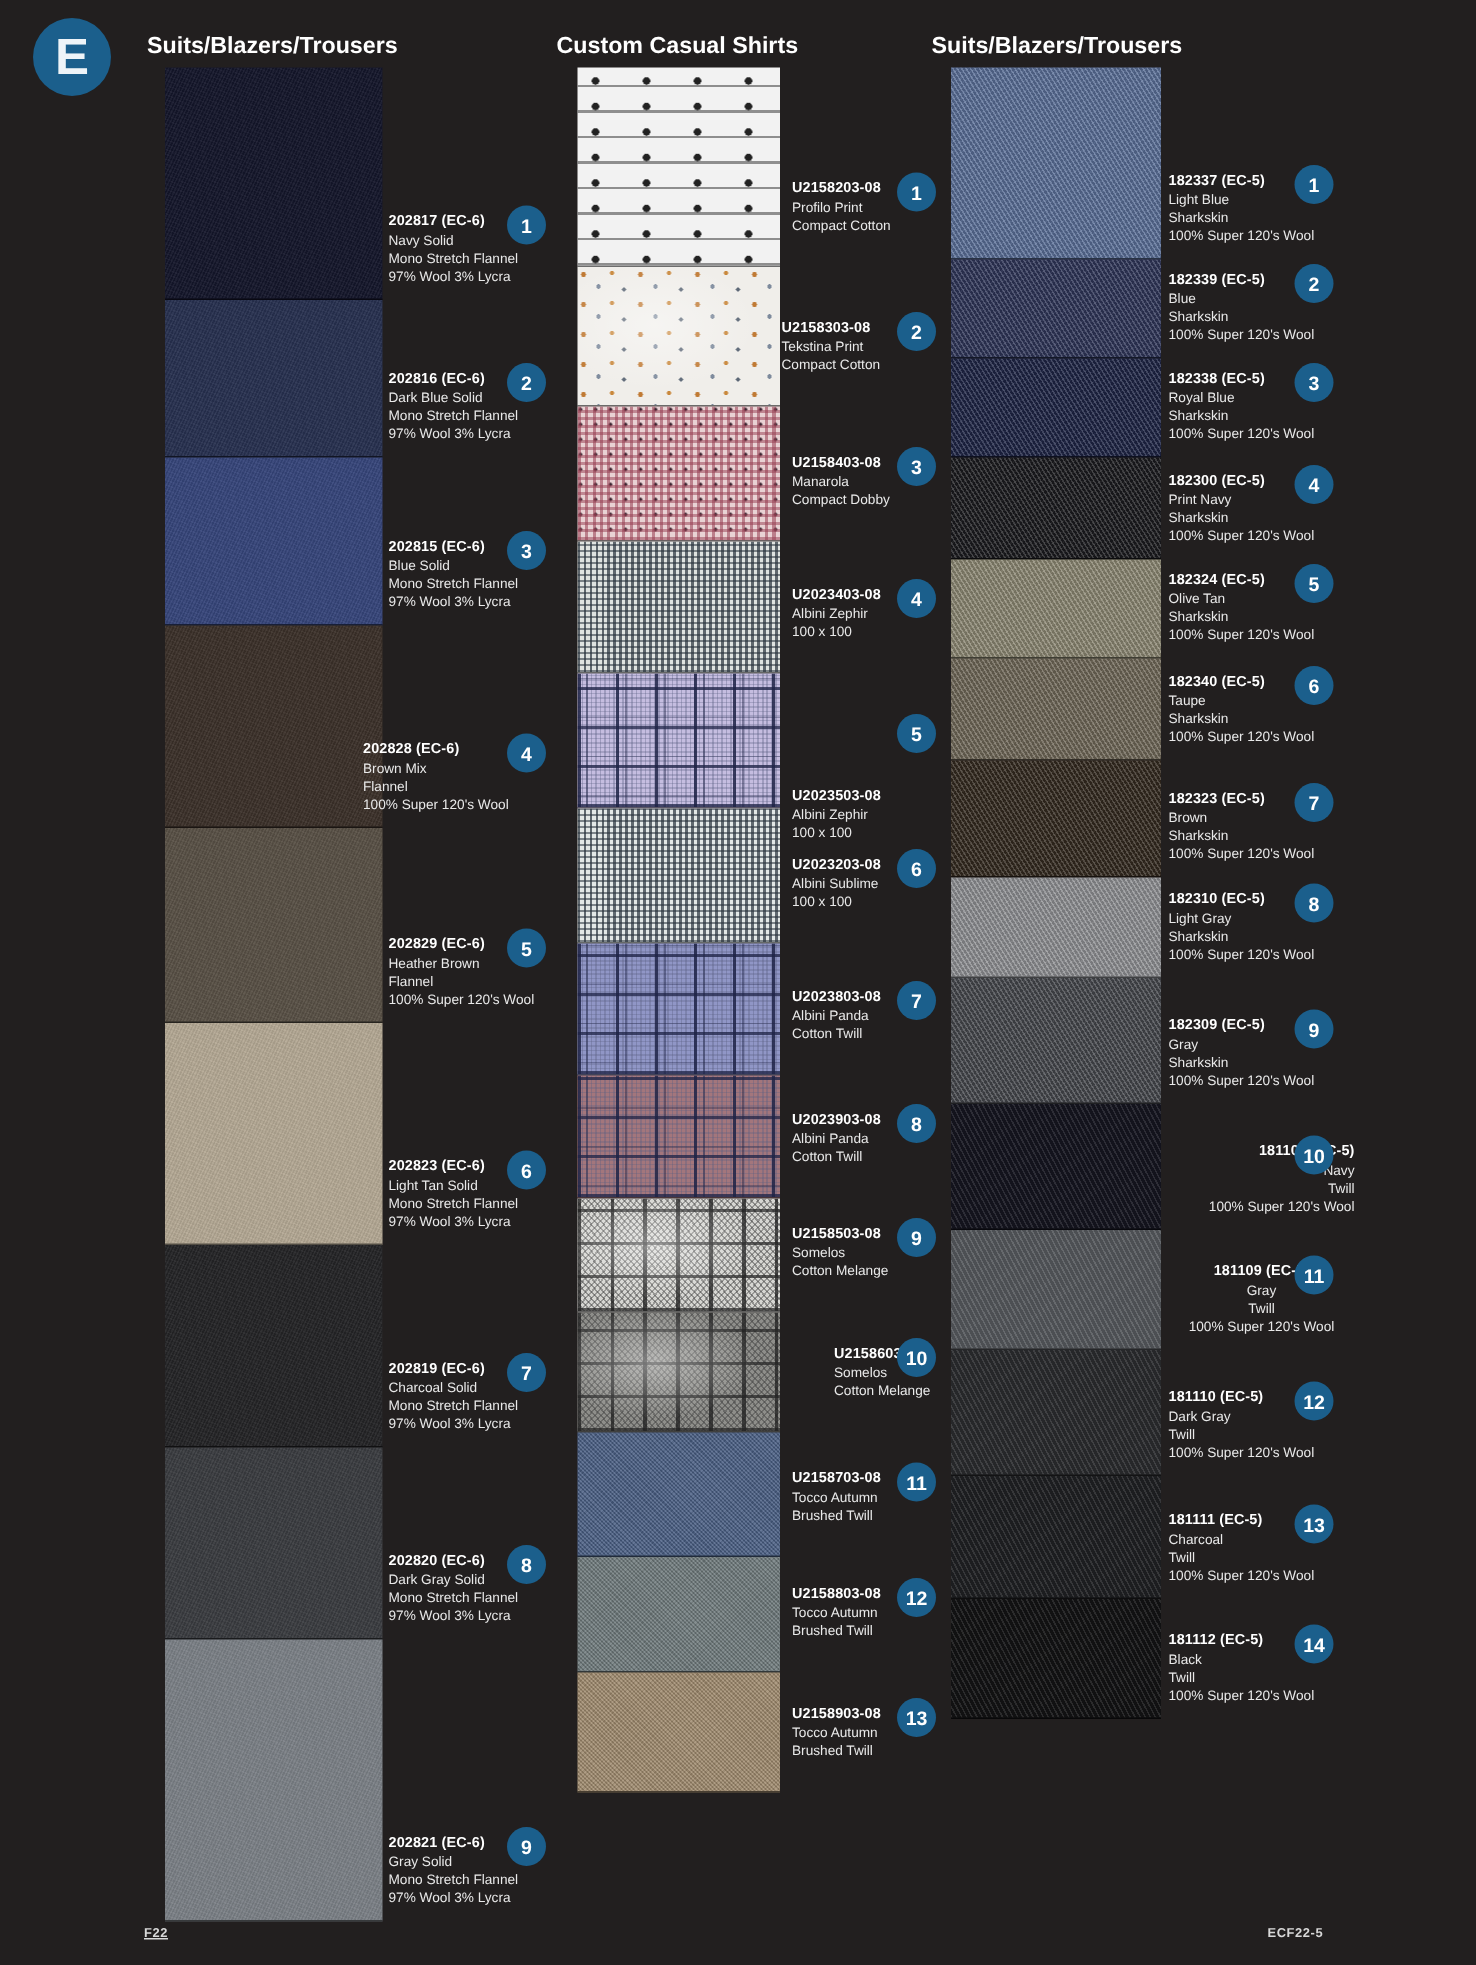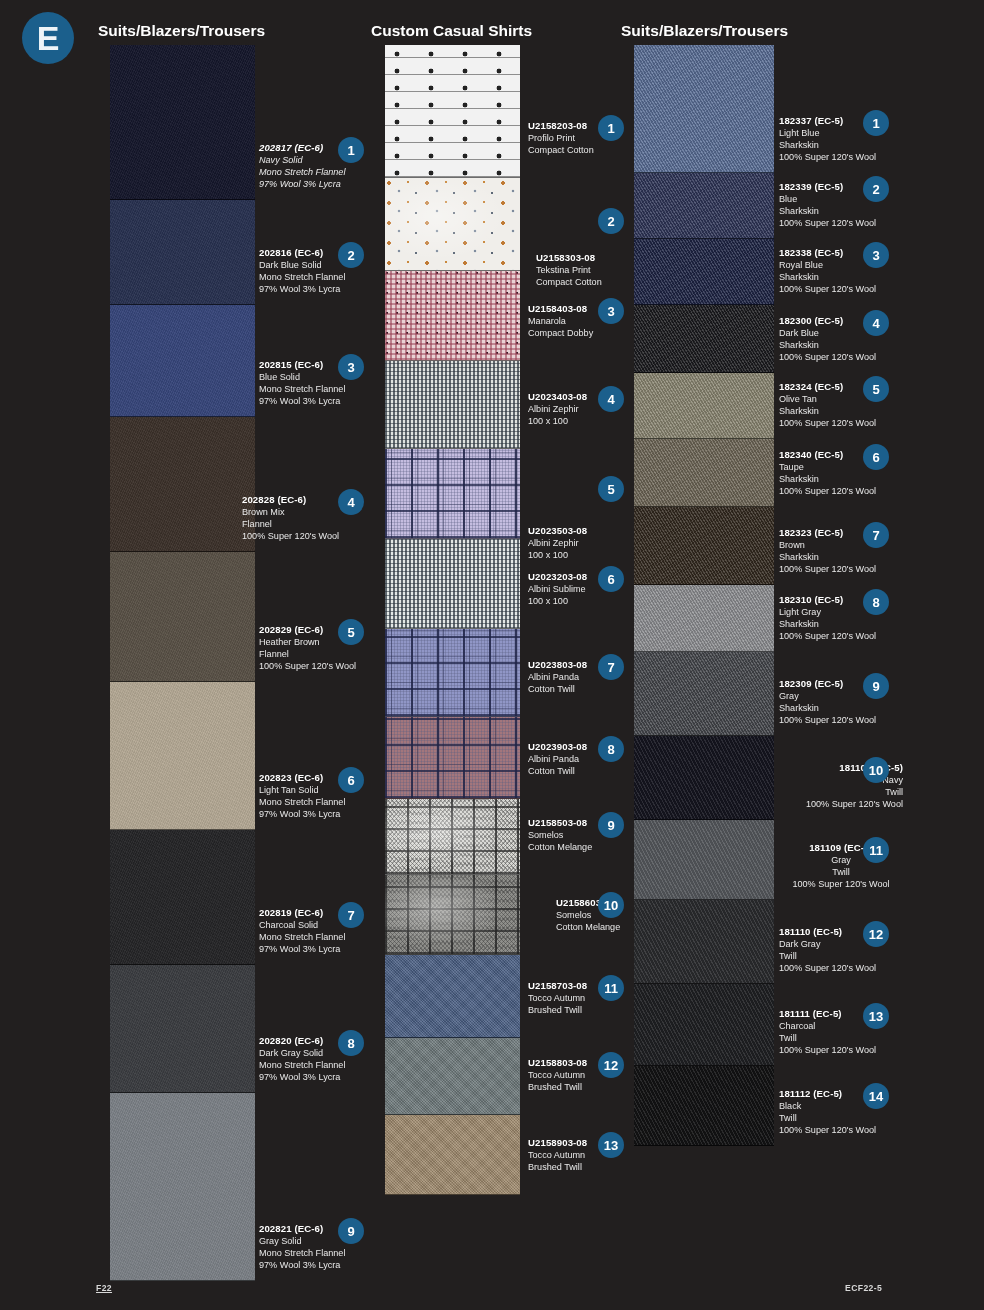--- a/index.html
+++ b/index.html
@@ -296,21 +296,21 @@
       <div class="tex tex-twill"></div>
     </div>
     <div class="swatch" style="height: 80px; background: rgb(19, 19, 20);">
       <div class="tex tex-twill"></div>
     </div>
   </div>
 
 <div class="footer-text" id="footer-left">F22</div>
 <div class="footer-text" id="footer-right">ECF22-5</div>
 
-<div class="label" style="left: 259px; top: 142px; font-style: italic;">
+<div class="label" style="left: 259px; top: 142px;">
     <div class="code">202817 (EC-6)</div>
     <div class="line">Navy Solid</div>
     <div class="line">Mono Stretch Flannel</div>
     <div class="line">97% Wool 3% Lycra</div>
   </div>
 <div class="badge" style="left: 338px; top: 137px;">1</div>
 <div class="label" style="left: 259px; top: 247px;">
     <div class="code">202816 (EC-6)</div>
     <div class="line">Dark Blue Solid</div>
     <div class="line">Mono Stretch Flannel</div>
@@ -365,21 +365,21 @@
     <div class="line">Mono Stretch Flannel</div>
     <div class="line">97% Wool 3% Lycra</div>
   </div>
 <div class="badge" style="left: 338px; top: 1218px;">9</div>
 <div class="label" style="left: 528px; top: 120px;">
     <div class="code">U2158203-08</div>
     <div class="line">Profilo Print</div>
     <div class="line">Compact Cotton</div>
   </div>
 <div class="badge" style="left: 598px; top: 115px;">1</div>
-<div class="label" style="left: 536px; top: 213px; margin-top: 39px;">
+<div class="label" style="left: 521px; top: 213px;">
     <div class="code">U2158303-08</div>
     <div class="line">Tekstina Print</div>
     <div class="line">Compact Cotton</div>
   </div>
 <div class="badge" style="left: 598px; top: 208px;">2</div>
 <div class="label" style="left: 528px; top: 303px;">
     <div class="code">U2158403-08</div>
     <div class="line">Manarola</div>
     <div class="line">Compact Dobby</div>
   </div>
@@ -460,21 +460,21 @@
 <div class="badge" style="left: 863px; top: 176px;">2</div>
 <div class="label wide" style="left: 779px; top: 247px;">
     <div class="code">182338 (EC-5)</div>
     <div class="line">Royal Blue</div>
     <div class="line">Sharkskin</div>
     <div class="line">100% Super 120's Wool</div>
   </div>
 <div class="badge" style="left: 863px; top: 242px;">3</div>
 <div class="label wide" style="left: 779px; top: 315px;">
     <div class="code">182300 (EC-5)</div>
-    <div class="line">Dark Blue</div>
+    <div class="line">Print Navy</div>
     <div class="line">Sharkskin</div>
     <div class="line">100% Super 120's Wool</div>
   </div>
 <div class="badge" style="left: 863px; top: 310px;">4</div>
 <div class="label wide" style="left: 779px; top: 381px;">
     <div class="code">182324 (EC-5)</div>
     <div class="line">Olive Tan</div>
     <div class="line">Sharkskin</div>
     <div class="line">100% Super 120's Wool</div>
   </div>

